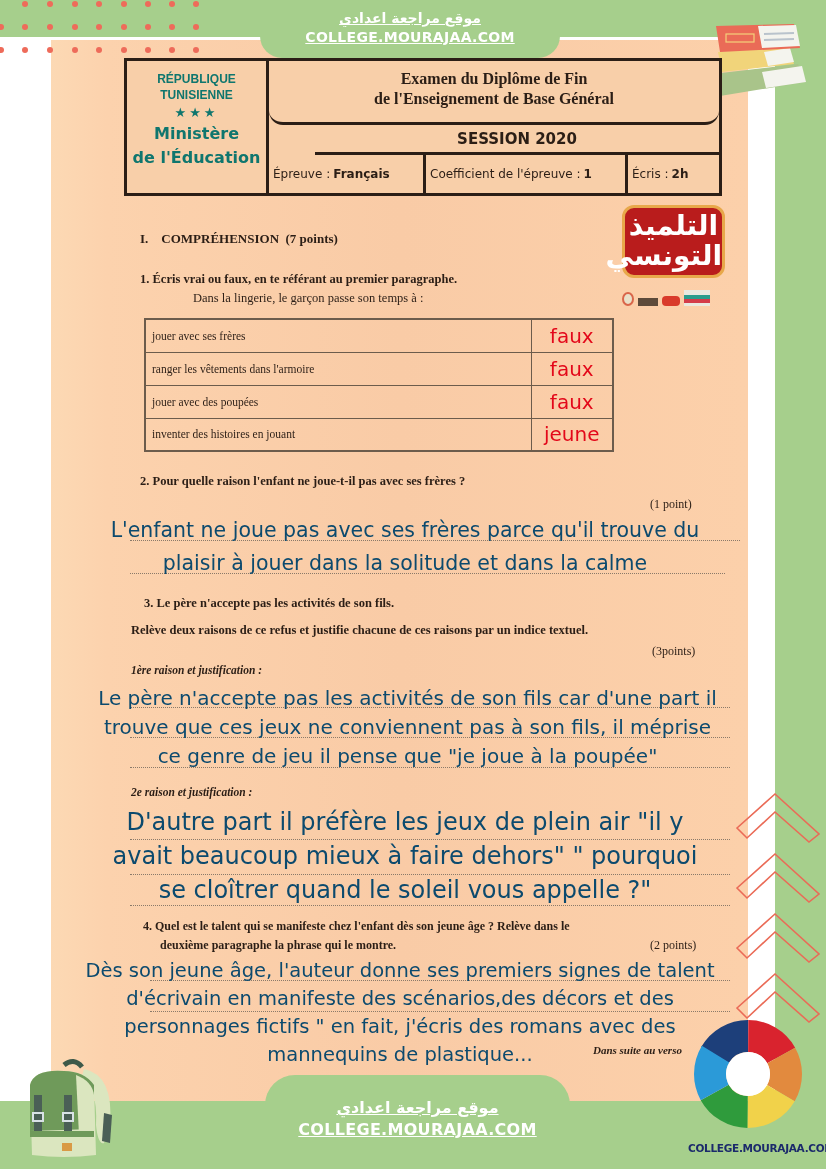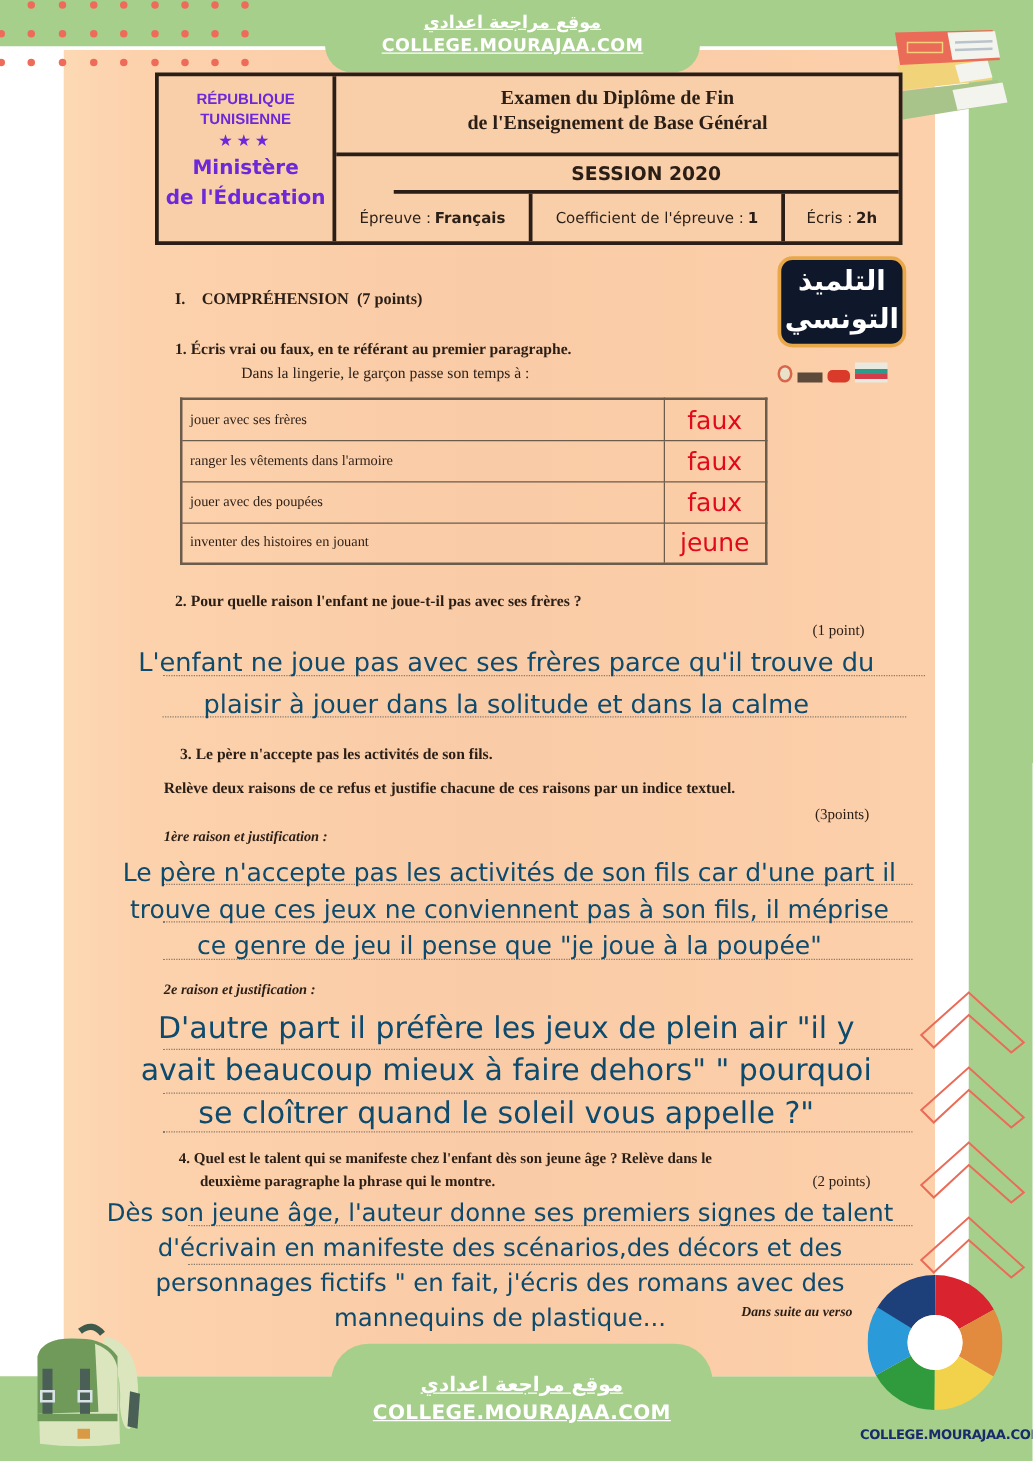--- a/index.html
+++ b/index.html
@@ -16,35 +16,35 @@
   .banner { position: absolute; background: #a6cf8c; color: #fff; text-align: center;
     font-family: "DejaVu Sans", sans-serif; font-weight: bold; text-decoration: underline; }
   .banner-top { left: 260px; top: 0; width: 300px; height: 58px; border-radius: 0 0 22px 22px; padding-top: 8px; }
   .banner-bottom { left: 265px; top: 1075px; width: 305px; height: 94px; border-radius: 30px 30px 0 0; padding-top: 22px; }
   .banner .ar { font-size: 14px; line-height: 20px; }
   .banner .en { font-size: 14px; line-height: 18px; letter-spacing: 0.3px; }
   .banner-bottom .ar, .banner-bottom .en { font-size: 16px; line-height: 22px; }
 
   
   .header { position: absolute; left: 124px; top: 58px; width: 598px; height: 138px; border: 3px solid #2b1e16; display: flex; background: #f8cfa9; }
-  .hdr-left { width: 142px; border-right: 3px solid #2b1e16; text-align: center; font-family: "Liberation Sans", sans-serif; padding-top: 10px; color: #6d28d9; }
+  .hdr-left { width: 142px; border-right: 3px solid #2b1e16; text-align: center; font-family: "Liberation Sans", sans-serif; padding-top: 10px; color: #0f766e; }
   .hdr-left .rep { font-size: 12px; font-weight: bold; line-height: 16px; }
   .hdr-left .stars { font-size: 13px; letter-spacing: 3px; margin: 2px 0; }
   .hdr-left .min { font-size: 16px; font-weight: bold; line-height: 20px; margin-top: 4px; font-family: "DejaVu Sans", sans-serif; }
   .hdr-right { flex: 1; display: flex; flex-direction: column; }
-  .hdr-title { height: 64px; border-bottom: 3px solid #2b1e16; text-align: center; font-size: 16px; font-weight: bold; line-height: 20px; padding-top: 8px; color: #2b1e16; }
+  .hdr-title { height: 64px; border-bottom: 3px solid #2b1e16; text-align: center; font-size: 16px; font-weight: bold; line-height: 20px; padding-top: 8px; color: #2b1e16; border-radius: 14px; }
   .hdr-session { height: 30px; border-bottom: 3px solid #2b1e16; text-align: center; font-family: "DejaVu Sans", sans-serif; font-weight: bold; font-size: 15px; line-height: 28px; color: #2b1e16; margin-left: 46px; }
   .hdr-info { flex: 1; display: flex; font-family: "DejaVu Sans", sans-serif; font-size: 12px; color: #2b1e16; }
-  .hdr-info > div { display: flex; align-items: center; justify-content: center; padding: 0 4px; white-space: nowrap; }
+  .hdr-info > div { display: flex; align-items: center; justify-content: flex-start; padding: 0 4px; white-space: nowrap; }
   .hdr-info .c1 { width: 157px; border-right: 3px solid #2b1e16; }
   .hdr-info .c2 { width: 202px; border-right: 3px solid #2b1e16; }
   .hdr-info .c3 { flex: 1; }
   .hdr-info b { margin-left: 3px; }
 
-  .logo-tt { position: absolute; left: 622px; top: 205px; width: 103px; height: 73px; background: #0f172a; border: 3px solid #e8a84a; border-radius: 12px; color: #fff; text-align: center; font-family: "DejaVu Sans", sans-serif; font-weight: bold; font-size: 22px; line-height: 30px; padding-top: 3px; }
+  .logo-tt { position: absolute; left: 622px; top: 205px; width: 103px; height: 73px; background: #b91c1c; border: 3px solid #e8a84a; border-radius: 12px; color: #fff; text-align: center; font-family: "DejaVu Sans", sans-serif; font-weight: bold; font-size: 28px; line-height: 30px; padding-top: 3px; }
   .logo-shelf { position: absolute; left: 622px; top: 286px; width: 103px; height: 20px; display: flex; align-items: flex-end; gap: 4px; }
   .logo-shelf span { display: inline-block; }
 
   .q { position: absolute; color: #2b1e16; font-weight: bold; font-size: 12.5px; }
   .q-plain { position: absolute; color: #2b1e16; font-size: 12.5px; }
   .pts { position: absolute; color: #2b1e16; font-size: 12px; }
   .italic-lbl { position: absolute; color: #2b1e16; font-style: italic; font-weight: bold; font-size: 11.5px; }
 
   .vf-table { position: absolute; left: 144px; top: 318px; width: 470px; border: 2px solid #6c5c4c; border-collapse: collapse; }
   .vf-table td { border: 1.5px solid #6c5c4c; height: 33px; font-size: 11.5px; color: #2b1e16; padding-left: 6px; }

